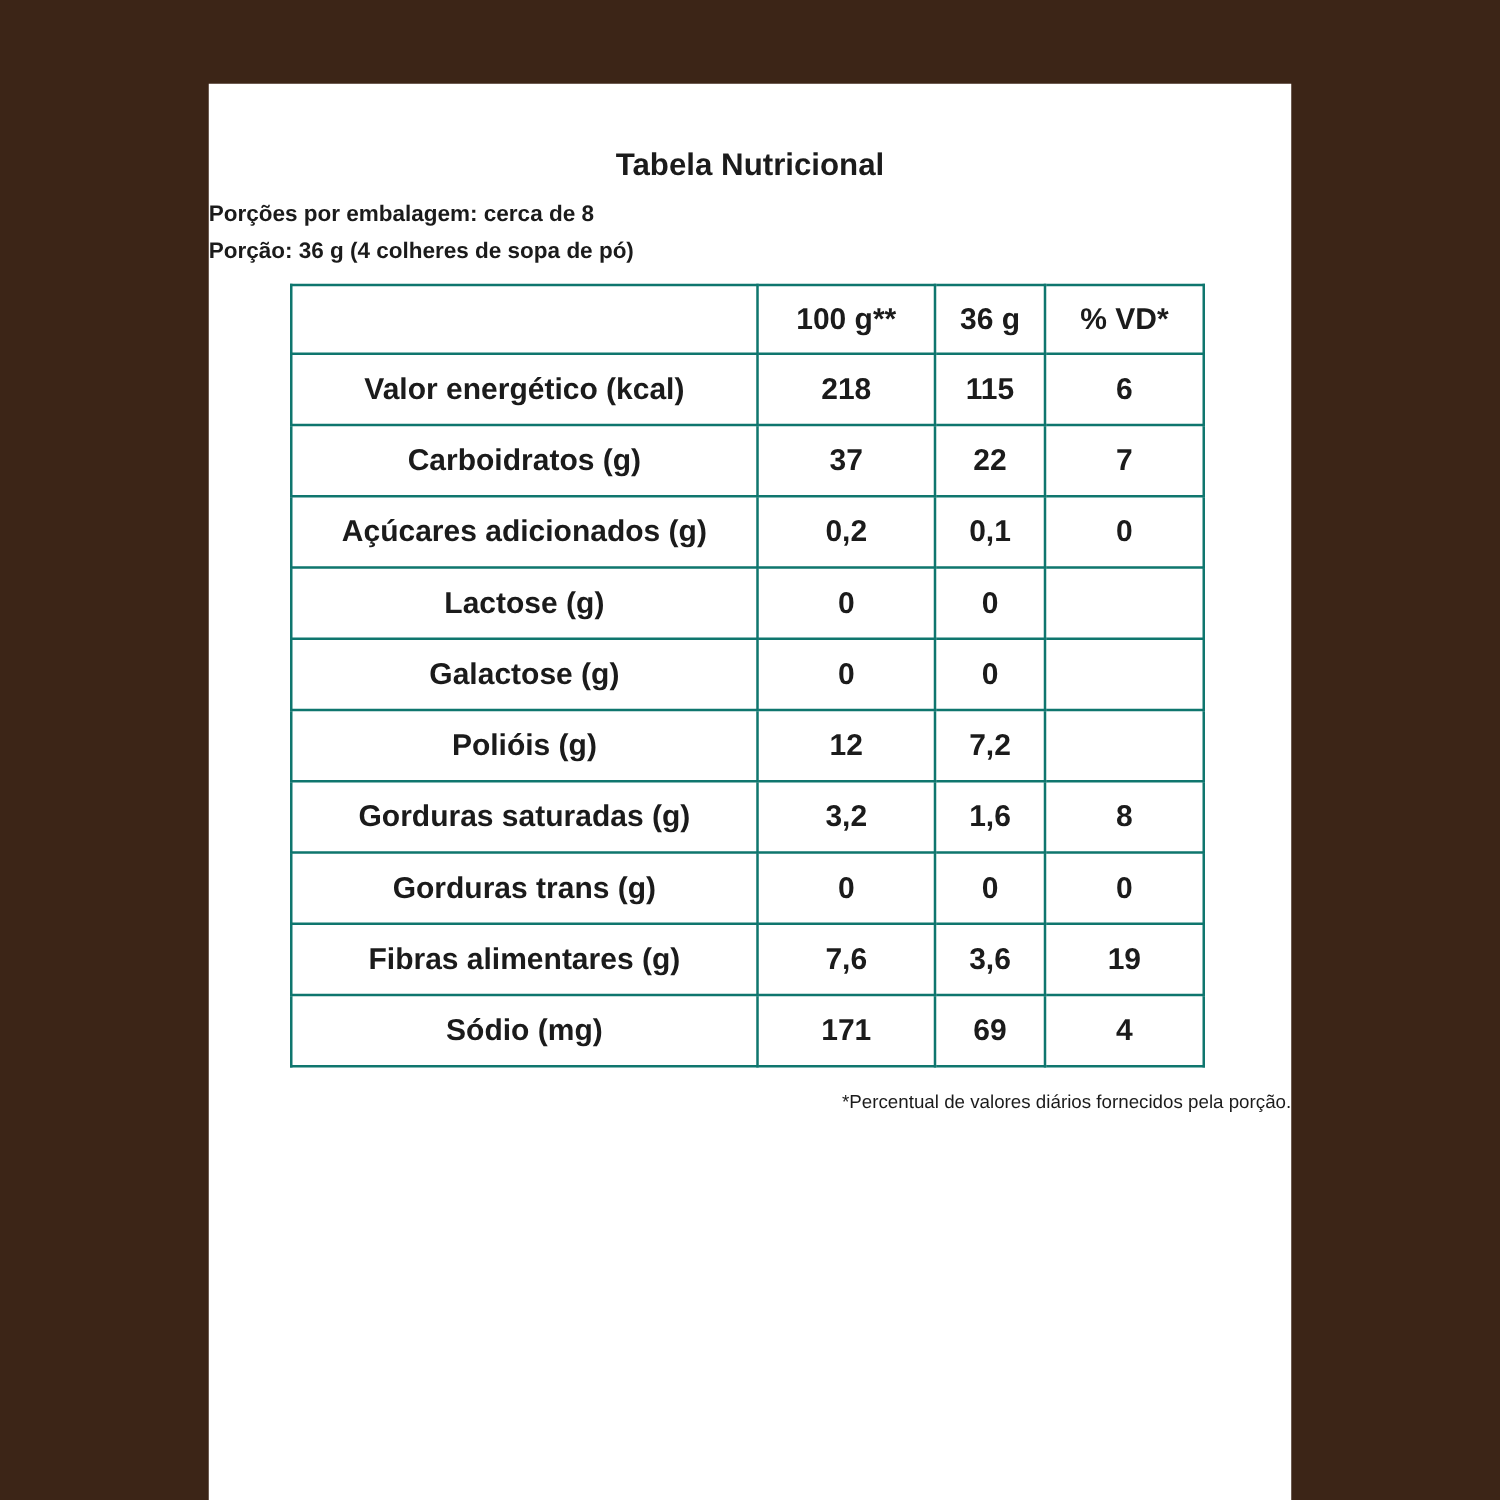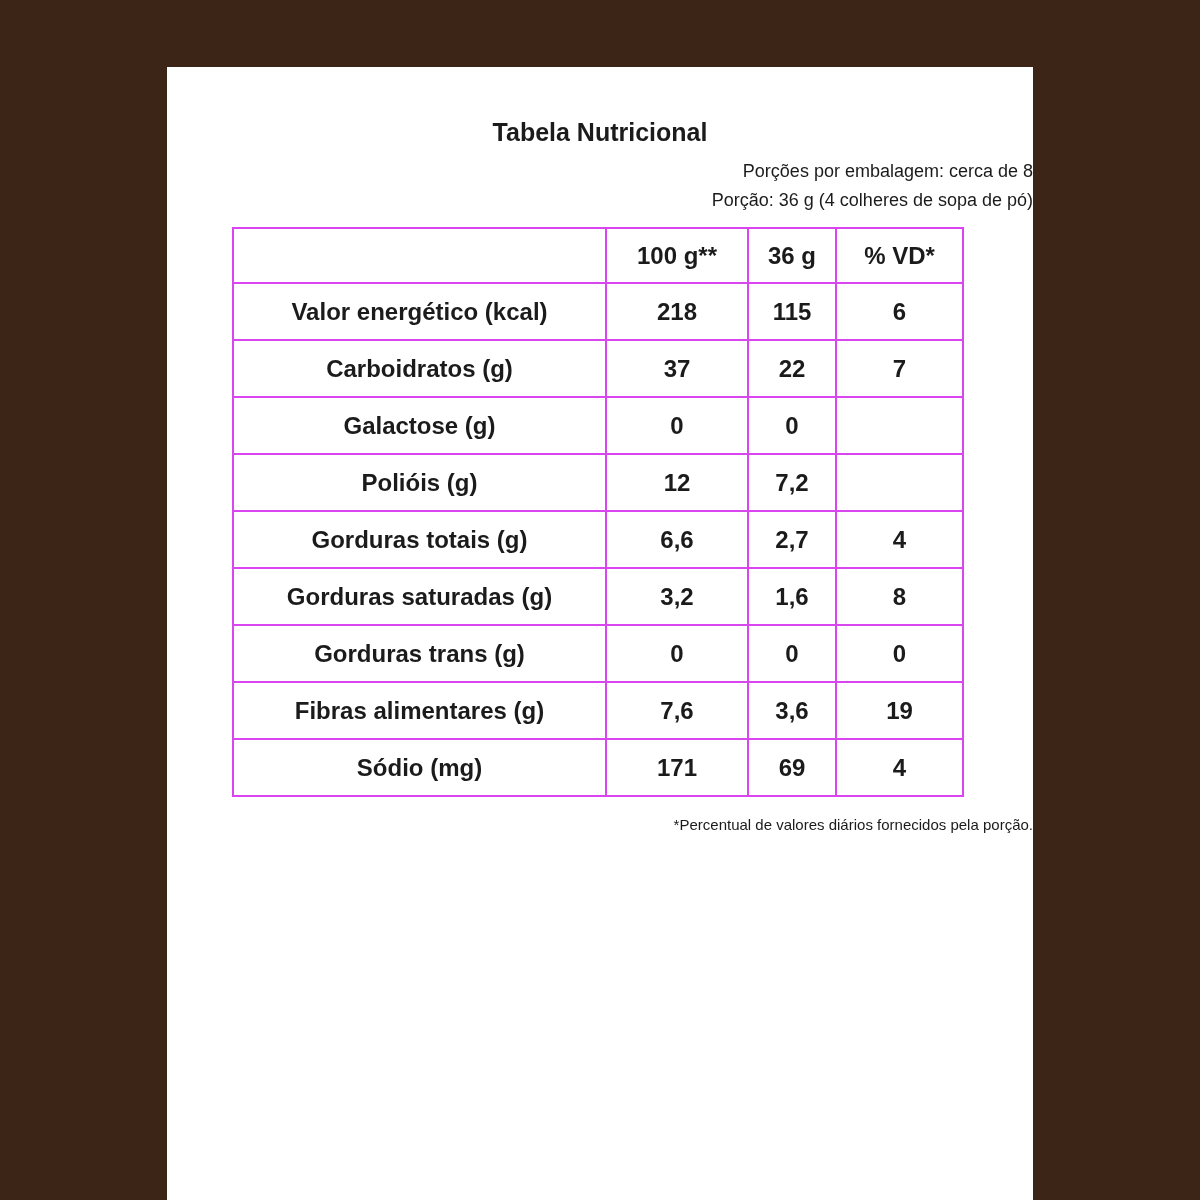--- a/index.html
+++ b/index.html
@@ -27,34 +27,34 @@
     text-align: center;
     font-size: 25px;
     line-height: 30px;
     font-weight: 700;
     color: #1B1B1B;
   }
   .subtitle-block {
     margin-top: 10px;
   }
   .subtitle {
-    text-align: right;
+    text-align: left;
     font-size: 18px;
     line-height: 29px;
-    font-weight: 400;
+    font-weight: 700;
   }
   table.nutrition {
     border-collapse: collapse;
     table-layout: fixed;
     width: 730px;
     margin: 12px 0 0 65px;
   }
   table.nutrition th,
   table.nutrition td {
-    border: 2px solid #d946ef;
+    border: 2px solid #0f766e;
     text-align: center;
     vertical-align: middle;
     padding: 0;
     font-size: 24px;
     overflow: hidden;
     white-space: nowrap;
   }
   table.nutrition thead th {
     height: 53px;
     font-weight: 700;
@@ -109,36 +109,42 @@
           <td>115</td>
           <td>6</td>
         </tr>
         <tr>
           <td>Carboidratos (g)</td>
           <td>37</td>
           <td>22</td>
           <td>7</td>
         </tr>
         <tr>
+          <td>Açúcares adicionados (g)</td>
+          <td>0,2</td>
+          <td>0,1</td>
+          <td>0</td>
+        </tr>
+        <tr>
+          <td>Lactose (g)</td>
+          <td>0</td>
+          <td>0</td>
+          <td></td>
+        </tr>
+        <tr>
           <td>Galactose (g)</td>
           <td>0</td>
           <td>0</td>
           <td></td>
         </tr>
         <tr>
           <td>Polióis (g)</td>
           <td>12</td>
           <td>7,2</td>
           <td></td>
-        </tr>
-        <tr>
-          <td>Gorduras totais (g)</td>
-          <td>6,6</td>
-          <td>2,7</td>
-          <td>4</td>
         </tr>
         <tr>
           <td>Gorduras saturadas (g)</td>
           <td>3,2</td>
           <td>1,6</td>
           <td>8</td>
         </tr>
         <tr>
           <td>Gorduras trans (g)</td>
           <td>0</td>

